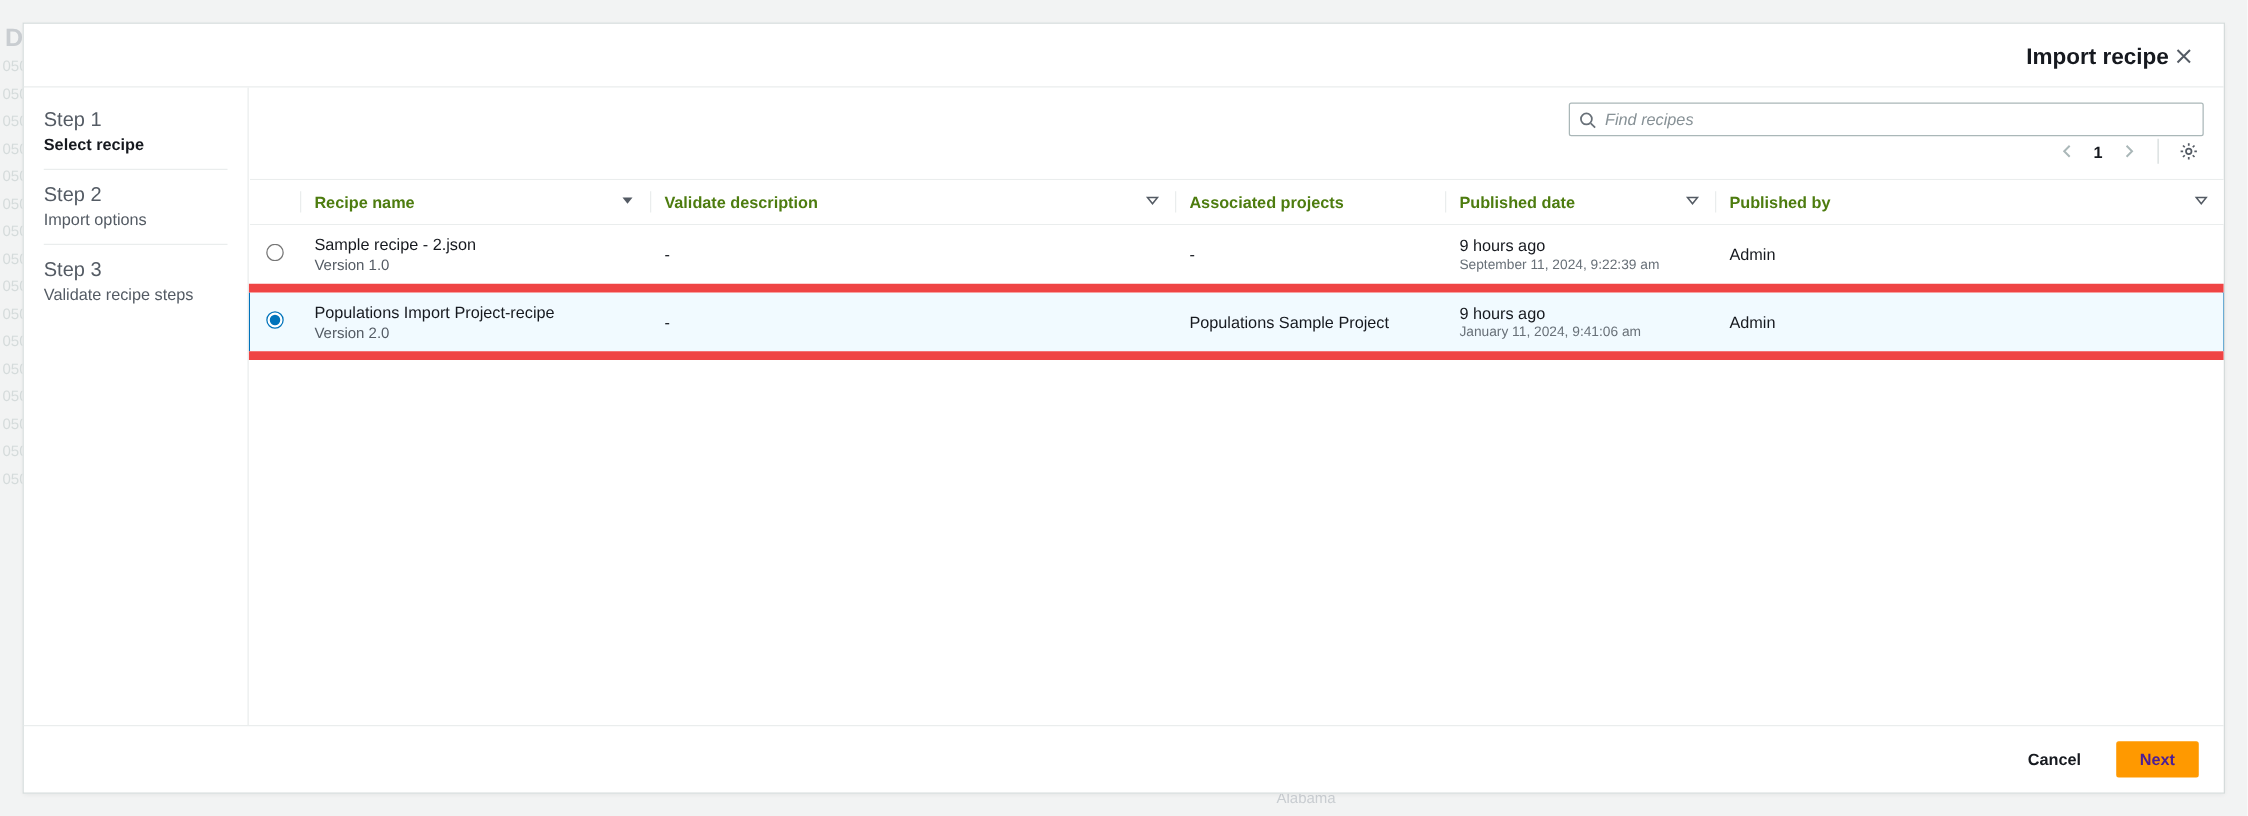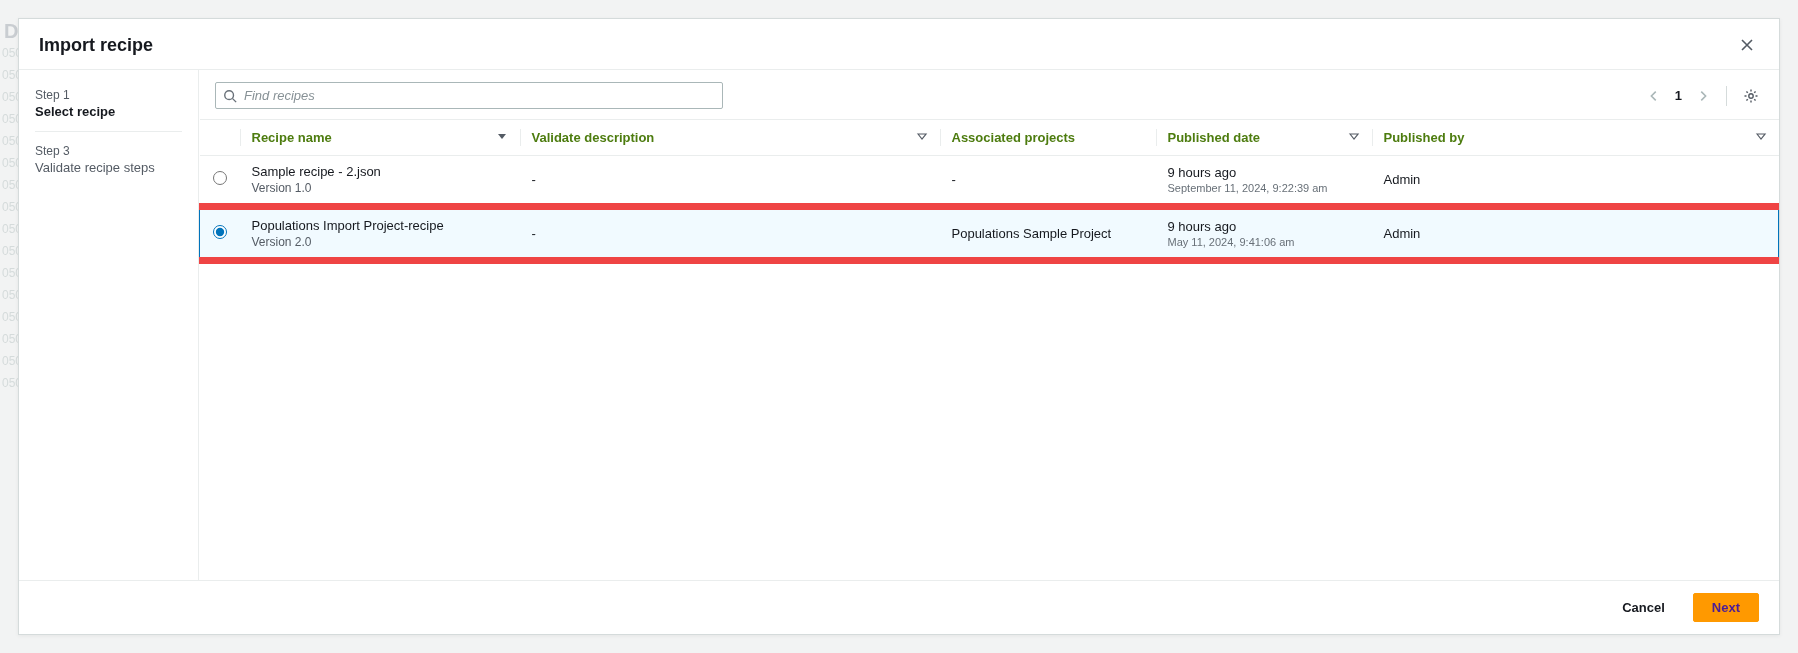--- a/index.html
+++ b/index.html
@@ -38,21 +38,21 @@
     background: #ffffff;
     border: 1px solid #d5dbdb;
     box-shadow: 0 1px 4px rgba(0,0,0,0.06);
     display: flex;
     flex-direction: column;
   }
 
   .modal-header {
     display: flex;
     align-items: center;
-    justify-content: space-between;
+    justify-content: flex-end;
     padding: 14px 20px 12px 20px;
     border-bottom: 1px solid #eaeded;
   }
   .modal-title { font-size: 18px; font-weight: 700; color: #16191f; }
   .close-btn {
     background: none; border: none; cursor: pointer;
     padding: 4px; line-height: 0; color: #545b64;
   }
   .close-btn svg { width: 16px; height: 16px; }
 
@@ -64,38 +64,39 @@
 
   
   .steps {
     width: 180px;
     border-right: 1px solid #eaeded;
     padding: 18px 16px;
     font-size: 13px;
   }
   .step-group { padding-bottom: 12px; margin-bottom: 12px; border-bottom: 1px solid #eaeded; }
   .step-group:last-child { border-bottom: none; margin-bottom: 0; padding-bottom: 0;}
-  .step-num { color: #545b64; font-size: 12px; margin-bottom: 2px; }
+  .step-num { color: #545b64; font-size: 16px; margin-bottom: 2px; }
   .step-label { color: #545b64; }
   .step-label.active { color: #16191f; font-weight: 700; }
 
   
   .main {
     flex: 1;
     display: flex;
     flex-direction: column;
     min-width: 0;
   }
 
   
   .toolbar {
     display: flex;
-    align-items: center;
+    align-items: flex-end;
     justify-content: space-between;
     padding: 12px 16px 10px 16px;
+    flex-direction: column;
   }
   .search-wrap {
     position: relative;
     width: 508px;
   }
   .search-wrap .search-icon {
     position: absolute;
     left: 8px; top: 50%; transform: translateY(-50%);
     color: #687078;
     pointer-events: none;
@@ -216,40 +217,52 @@
     <div>0500</div>
     <div>0500</div>
     <div>0500</div>
     <div>0500</div>
     <div>0500</div>
     <div>0500</div>
     <div>0500</div>
     <div>0500</div>
     <div>0500</div>
   </div>
+  <div class="bg-footer-row">
+    <span></span>
+    <span></span>
+    <span></span>
+    <span>Alabama</span>
+    <span></span>
+    <span></span>
+  </div>
 </div>
 
 <div class="modal">
 
   <div class="modal-header">
     <div class="modal-title">Import recipe</div>
     <button class="close-btn">
       <span>
         <svg viewBox="0 0 16 16" fill="none" stroke="currentColor" stroke-width="1.6">
           <path d="M3 3 L13 13 M13 3 L3 13"></path>
         </svg>
       </span>
     </button>
   </div>
 
   <div class="modal-body">
     <div class="steps">
       <div class="step-group">
         <div class="step-num">Step 1</div>
         <div class="step-label active">Select recipe</div>
+      </div>
+      <div class="step-group">
+        <div class="step-num">Step 2</div>
+        <div class="step-label">Import options</div>
       </div>
       <div class="step-group">
         <div class="step-num">Step 3</div>
         <div class="step-label">Validate recipe steps</div>
       </div>
     </div>
 
     <div class="main">
       <div class="toolbar">
         <div class="search-wrap">
@@ -361,21 +374,21 @@
                 <input type="radio" name="recipe-sel" checked="" style="">
               </td>
               <td>
                 <div class="recipe-name">Populations Import Project-recipe</div>
                 <div class="recipe-ver">Version 2.0</div>
               </td>
               <td>-</td>
               <td>Populations Sample Project</td>
               <td>
                 <div class="pub-rel">9 hours ago</div>
-                <div class="pub-abs">May 11, 2024, 9:41:06 am</div>
+                <div class="pub-abs">January 11, 2024, 9:41:06 am</div>
               </td>
               <td>Admin</td>
             </tr>
           </tbody>
         </table>
       </div>
     </div>
   </div>
 
   <div class="modal-footer">

